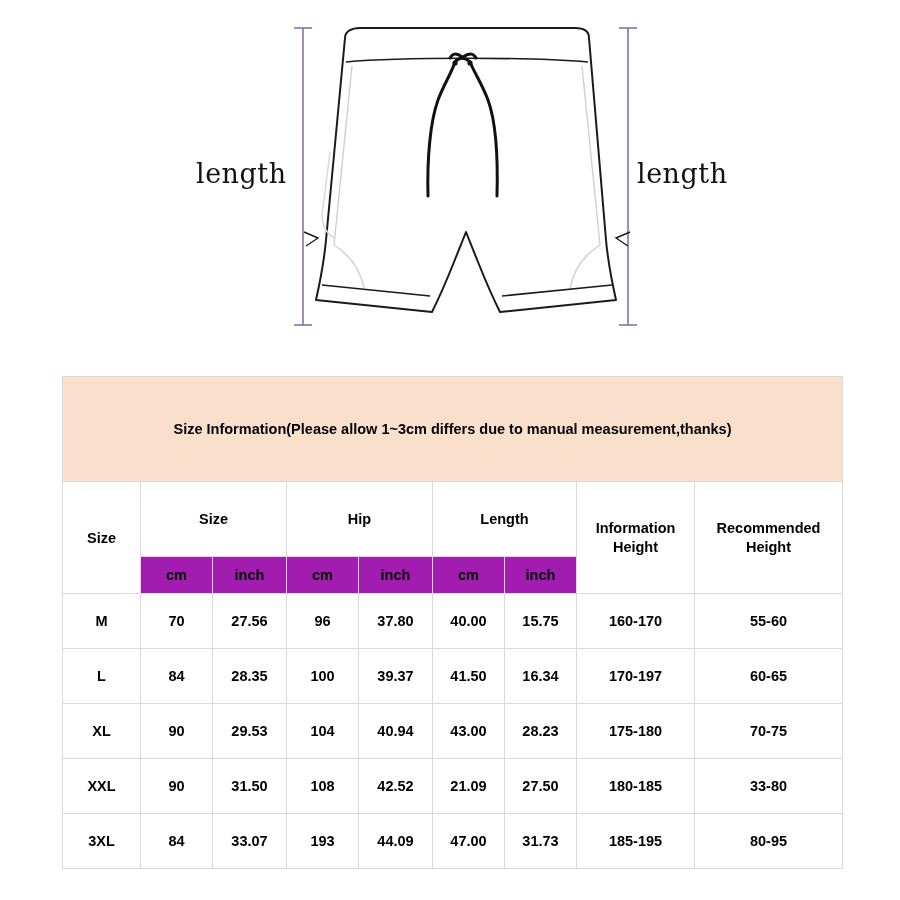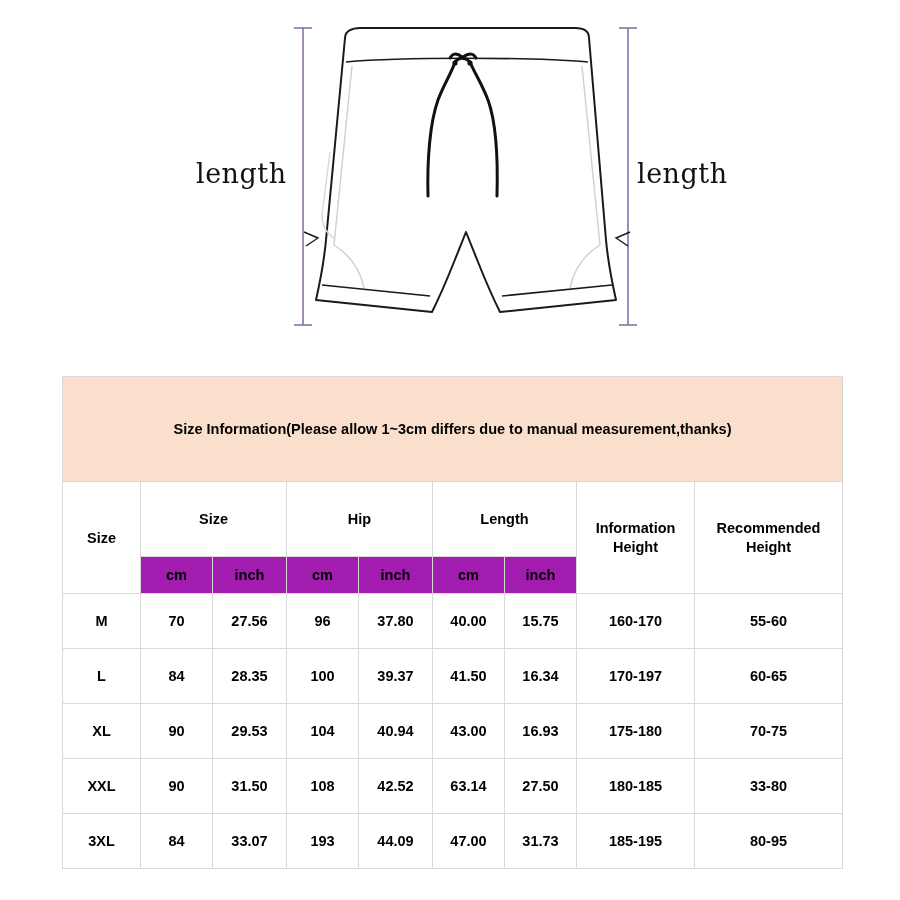--- a/index.html
+++ b/index.html
@@ -211,31 +211,31 @@
         <td>170-197</td>
         <td>60-65</td>
       </tr>
       <tr class="data-row">
         <td>XL</td>
         <td>90</td>
         <td>29.53</td>
         <td>104</td>
         <td>40.94</td>
         <td>43.00</td>
-        <td>16.93</td>
+        <td>28.23</td>
         <td>175-180</td>
         <td>70-75</td>
       </tr>
       <tr class="data-row">
         <td>XXL</td>
         <td>90</td>
         <td>31.50</td>
         <td>108</td>
         <td>42.52</td>
-        <td>63.14</td>
+        <td>21.09</td>
         <td>27.50</td>
         <td>180-185</td>
         <td>33-80</td>
       </tr>
       <tr class="data-row">
         <td>3XL</td>
         <td>84</td>
         <td>33.07</td>
         <td>193</td>
         <td>44.09</td>

